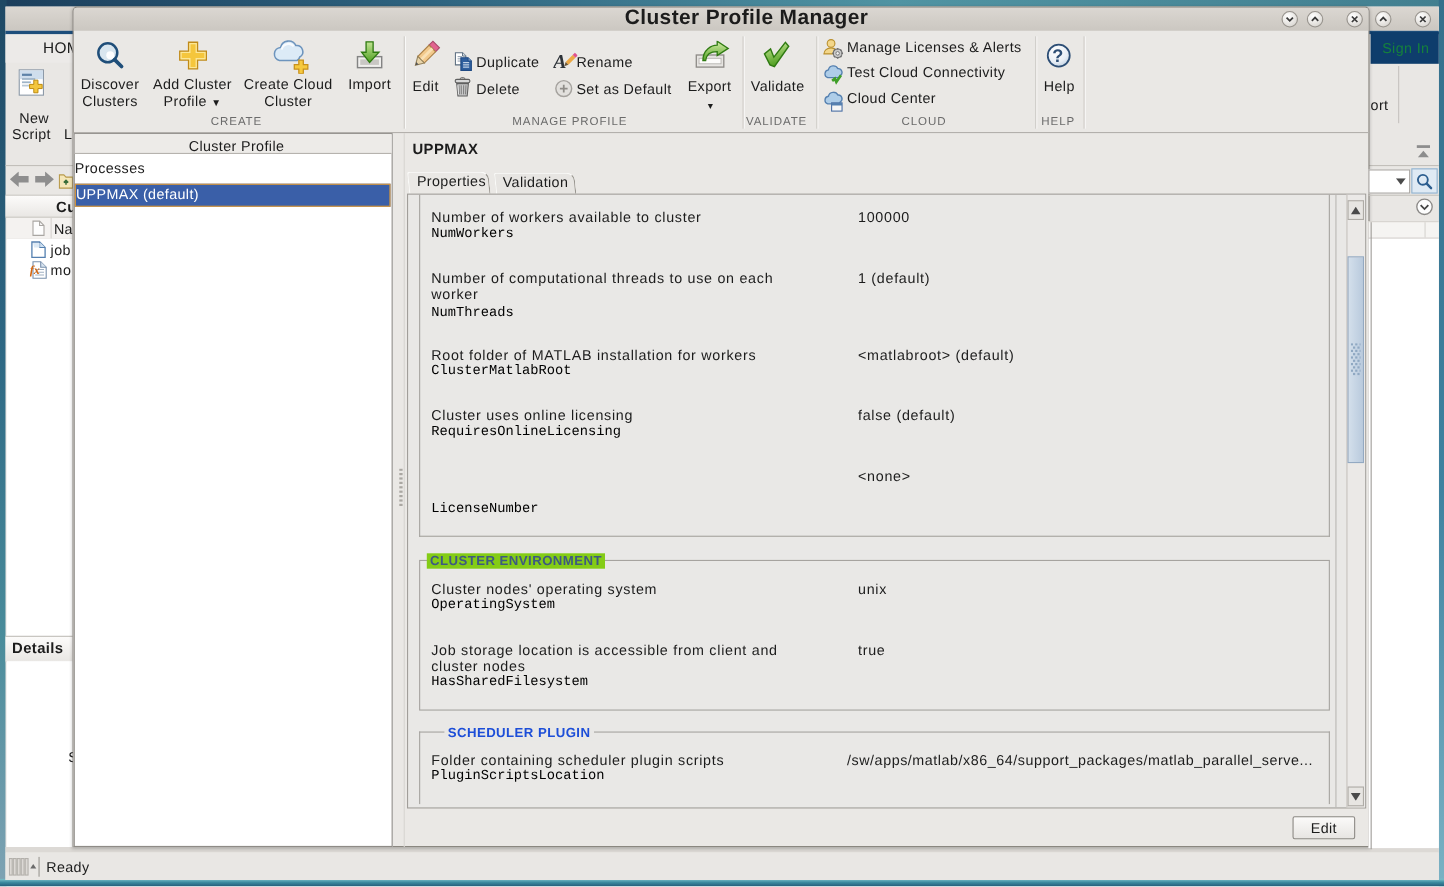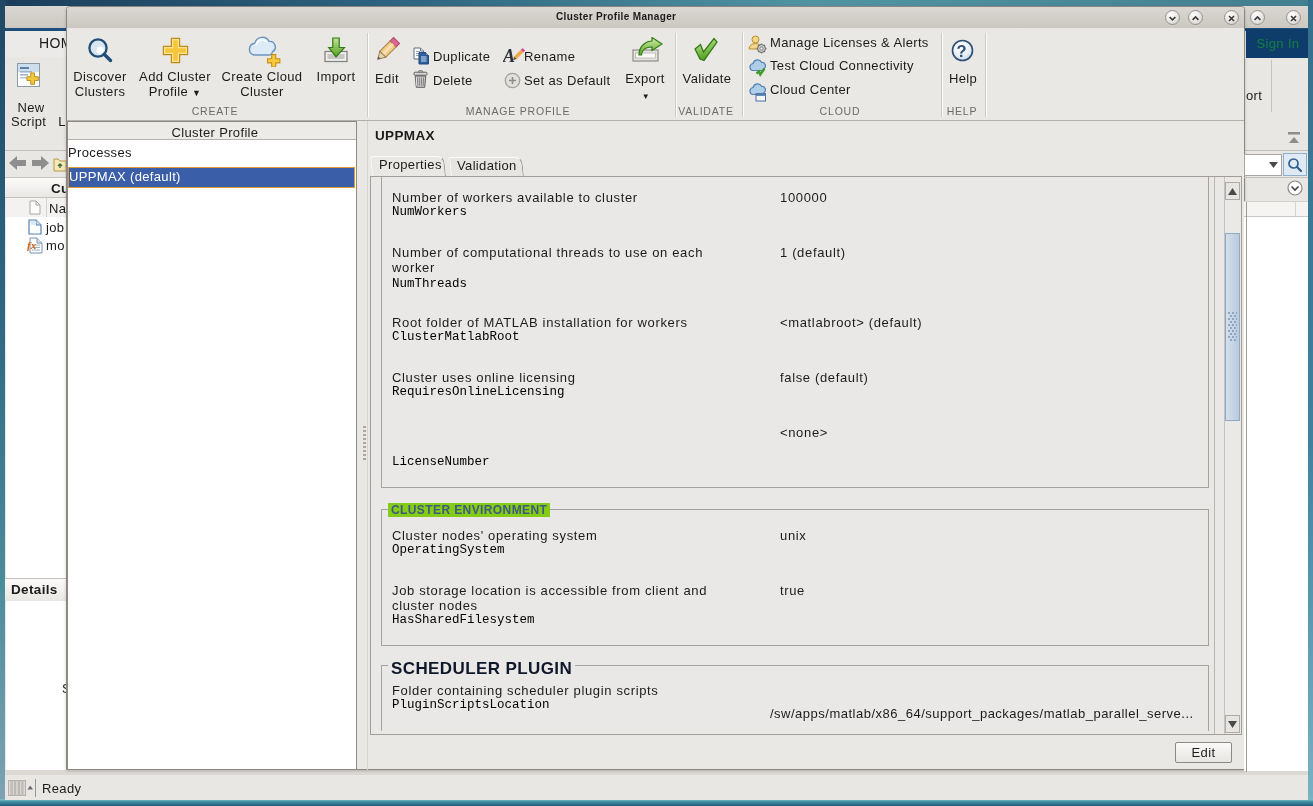--- a/index.html
+++ b/index.html
@@ -127,21 +127,21 @@
   </svg>
   <div class="a" style="left:35px;top:779px;width:1px;height:18px;background:#9a9792;"></div>
   <div class="txt" style="left:42px;top:781px;">Ready</div>
 
   <div class="a" style="left:66px;top:6px;width:1179px;height:764px;background:#eae8e5;
     border:1px solid #8a8780;border-radius:4px 4px 0 0;box-sizing:border-box;
     box-shadow:0 1px 3px rgba(20,20,20,0.22);"></div>
 
   <div class="a" style="left:67px;top:7px;width:1177px;height:21px;border-radius:3px 3px 0 0;
     background:linear-gradient(to bottom,#dbd7d2,#d2cec8 55%,#cbc7c1);"></div>
-  <div class="txt" style="left:556px;top:9px;width:200px;text-align:left;font-weight:bold;font-size:10px;">Cluster Profile Manager</div>
+  <div class="txt" style="left:568px;top:9px;width:200px;text-align:right;font-weight:bold;font-size:19px;">Cluster Profile Manager</div>
   <div class="wbtn" style="left:1165px;top:10px;"><svg width="13" height="13">
         <path d="M3.6 5 L6.5 7.9 L9.4 5" fill="none" stroke="#3a3a3a" stroke-width="1.6"></path>
       </svg></div>
   <div class="wbtn" style="left:1188px;top:10px;"><svg width="13" height="13">
         <path d="M3.6 7.9 L6.5 5 L9.4 7.9" fill="none" stroke="#3a3a3a" stroke-width="1.6"></path>
       </svg></div>
   <div class="wbtn" style="left:1224px;top:10px;"><svg width="13" height="13">
         <path d="M4 4 L9 9 M9 4 L4 9" fill="none" stroke="#3a3a3a" stroke-width="1.6"></path>
       </svg></div>
 
@@ -333,21 +333,21 @@
     border:1px solid #a19e9a;box-sizing:border-box;"></div>
 
   <div class="a" style="left:381px;top:177px;width:828px;height:311px;
     border-left:1px solid #a6a39f;border-right:1px solid #a6a39f;border-bottom:1px solid #a6a39f;box-sizing:border-box;"></div>
 
   <div class="a" style="left:381px;top:509px;width:828px;height:137px;border:1px solid #a6a39f;box-sizing:border-box;"></div>
   <div class="a" style="left:388px;top:503px;background:#84cc16;padding:0 3px;font-weight:bold;font-size:12px;letter-spacing:0.4px;color:#3e5a80;white-space:nowrap;">CLUSTER ENVIRONMENT</div>
 
   <div class="a" style="left:381px;top:665px;width:828px;height:66px;
     border-left:1px solid #a6a39f;border-right:1px solid #a6a39f;border-top:1px solid #a6a39f;box-sizing:border-box;"></div>
-  <div class="a" style="left:388px;top:659px;background:#e9e8e6;padding:0 3px;font-weight:bold;font-size:17px;letter-spacing:0.4px;color:#0f172a;white-space:nowrap;">SCHEDULER PLUGIN</div>
+  <div class="a" style="left:404px;top:659px;background:#e9e8e6;padding:0 3px;font-weight:bold;font-size:12px;letter-spacing:0.4px;color:#1d4ed8;white-space:nowrap;">SCHEDULER PLUGIN</div>
 
   <div class="txt pl" style="left:392px;top:190px;">Number of workers available to cluster</div>
   <div class="mono a" style="left:392px;top:205px;">NumWorkers</div>
   <div class="txt pl" style="left:780px;top:190px;">100000</div>
 
   <div class="txt pl" style="left:392px;top:245px;">Number of computational threads to use on each<br>worker</div>
   <div class="mono a" style="left:392px;top:277px;">NumThreads</div>
   <div class="txt pl" style="left:780px;top:245px;">1 (default)</div>
 
   <div class="txt pl" style="left:392px;top:315px;">Root folder of MATLAB installation for workers</div>
@@ -364,21 +364,21 @@
   <div class="txt pl" style="left:392px;top:528px;">Cluster nodes' operating system</div>
   <div class="mono a" style="left:392px;top:543px;">OperatingSystem</div>
   <div class="txt pl" style="left:780px;top:528px;">unix</div>
 
   <div class="txt pl" style="left:392px;top:583px;">Job storage location is accessible from client and<br>cluster nodes</div>
   <div class="mono a" style="left:392px;top:613px;">HasSharedFilesystem</div>
   <div class="txt pl" style="left:780px;top:583px;">true</div>
 
   <div class="txt pl" style="left:392px;top:683px;">Folder containing scheduler plugin scripts</div>
   <div class="mono a" style="left:392px;top:698px;">PluginScriptsLocation</div>
-  <div class="txt" style="left:770px;top:683px;letter-spacing:0.5px;margin-top:23px;">/sw/apps/matlab/x86_64/support_packages/matlab_parallel_serve...</div>
+  <div class="txt" style="left:770px;top:683px;letter-spacing:0.5px;">/sw/apps/matlab/x86_64/support_packages/matlab_parallel_serve...</div>
 
   <div class="a" style="left:1214px;top:177px;width:1px;height:557px;background:#bab7b3;"></div>
 
   <div class="a" style="left:1224px;top:177px;width:17px;height:557px;background:#ebe9e7;border-left:1px solid #c5c2bd;box-sizing:border-box;"></div>
   <div class="a" style="left:1225px;top:182px;width:15px;height:18px;background:#e7e5e2;border:1px solid #aeaba6;box-sizing:border-box;"></div>
   <svg class="a" style="left:1228px;top:188px;" width="9" height="7">
       <path d="M4.5 0 L9 7 L0 7 Z" fill="#4a4a4a"></path>
     </svg>
   <div class="a" style="left:1225px;top:715px;width:15px;height:18px;background:#e7e5e2;border:1px solid #aeaba6;box-sizing:border-box;"></div>
   <svg class="a" style="left:1228px;top:721px;" width="9" height="7">

